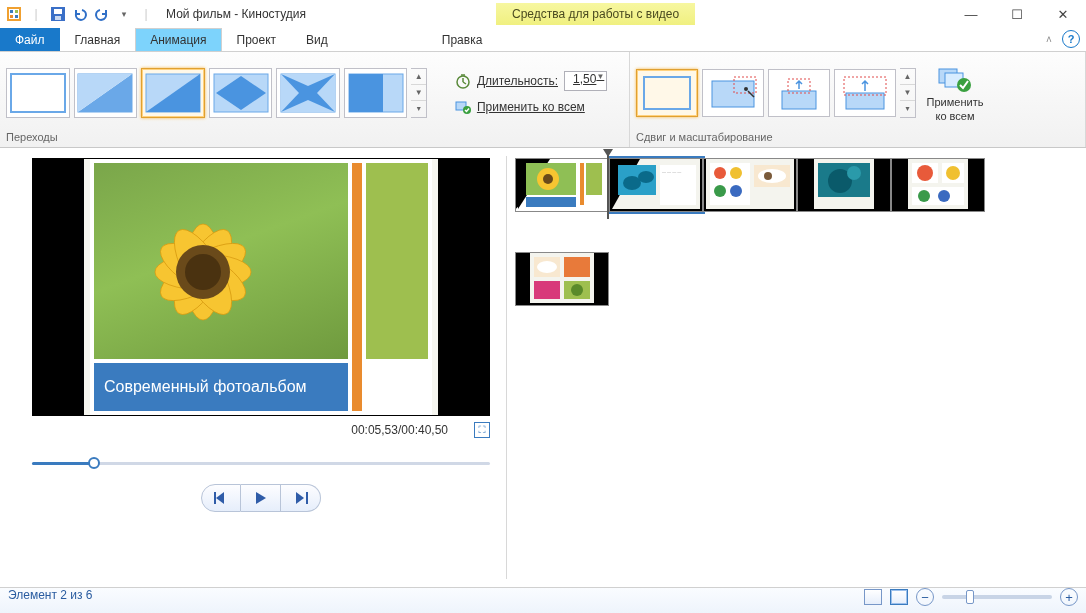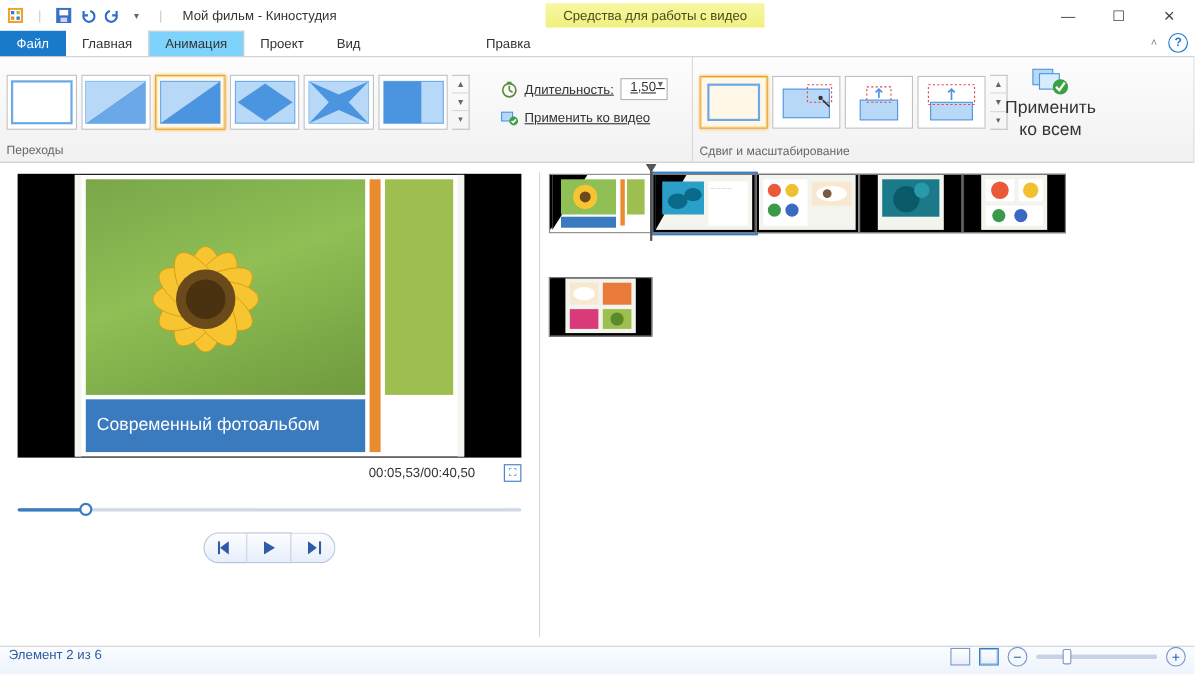--- a/index.html
+++ b/index.html
@@ -33,25 +33,25 @@
 .trans-thumb svg{width:58px;height:42px;}
 .gal-scroll{ width:16px; height:50px; border:1px solid #c0c0c8; border-left:none; display:flex; flex-direction:column;}
 .gal-scroll div{flex:1;display:flex;align-items:center;justify-content:center;font-size:8px;color:#666;border-bottom:1px solid #d8d8d8;}
 .gal-scroll div:last-child{border-bottom:none;}
 .mini-row{display:flex;align-items:center;gap:6px;font-size:12px;color:#333;margin:3px 16px;text-decoration:underline;}
 .mini-row .ic{width:16px;height:16px;display:flex;align-items:center;justify-content:center;}
 .dur-input{width:43px;height:20px;border:1px solid #b0b0b8;background:#fff;font-size:12px;padding:0 8px;display:flex;align-items:flex-start;justify-content:space-between;}
 .dur-input .caret{font-size:8px;color:#666;}
 .panzoom-thumb{width:62px;height:48px;border:1px solid #c0c0c8;background:#fff;display:flex;align-items:center;justify-content:center;position:relative;}
 .panzoom-thumb.sel{border:1px solid #e0a030;box-shadow:inset 0 0 0 1px #ffd27f,0 0 3px #f7b84a;background:#fff8e8;}
-.big-btn{width:70px;display:flex;flex-direction:column;align-items:center;justify-content:center;gap:2px;font-size:16px;color:#333;padding:2px 4px;}
+.big-btn{width:70px;display:flex;flex-direction:column;align-items:center;justify-content:center;gap:2px;font-size:11px;color:#333;padding:2px 4px;}
 .big-btn .bic{width:34px;height:30px;display:flex;align-items:center;justify-content:center;}
 
 
-.main{ flex:1; display:flex; overflow:hidden;}
+.main{ flex:1; display:flex; overflow:hidden;margin-left:16px;}
 .preview-pane{ width:490px; display:flex; flex-direction:column; align-items:center; padding:10px 14px 4px; }
 .preview-box{ width:458px; height:258px; background:#000; display:flex; align-items:center; justify-content:center;}
 .slide{ width:354px; height:256px; background:#fff; position:relative; border-left:6px solid #f6f6f0; border-right:6px solid #f6f6f0;}
 .slide-img{ position:absolute; left:4px; top:4px; width:254px; height:196px; background:linear-gradient(160deg,#7aa64a 0%,#8fbf55 45%,#6f9a3e 100%);}
 .sunflower{position:absolute;left:34px;top:34px;width:150px;height:150px;}
 .slide-stripe{position:absolute;left:262px;top:4px;width:10px;height:248px;background:#e98b2e;}
 .slide-side{position:absolute;left:276px;top:4px;width:62px;height:196px;background:#9ebf4f;}
 .slide-caption{position:absolute;left:4px;bottom:4px;width:254px;height:48px;background:#3a7bbf;color:#fff;display:flex;align-items:center;padding:0 10px;font-size:16px;}
 .time-row{ width:458px; display:flex; justify-content:flex-end; align-items:center; gap:26px; font-size:12px; color:#333; margin-top:6px;}
 .time-row .full{width:16px;height:16px;border:1px solid #3a7bbf;color:#3a7bbf;display:flex;align-items:center;justify-content:center;font-size:10px;}
@@ -208,21 +208,21 @@
           </div>
         </div>
         <div class="mini-row">
           <span class="ic">
             <svg width="16" height="16">
                 <rect x="1" y="3" width="10" height="8" fill="#b8d8f8" stroke="#4a94e0"></rect>
                 <circle cx="12" cy="11" r="4" fill="#3aa040"></circle>
                 <path d="M10 11 L11.5 12.5 L14 9.5" stroke="#fff" stroke-width="1.5" fill="none"></path>
               </svg>
           </span>
-          <span>Применить ко видео</span>
+          <span>Применить ко всем</span>
         </div>
       </div>
     </div>
     <div class="group-label">Переходы</div>
   </div>
 
   <div class="group" style="flex:1">
     <div class="group-body">
       <div class="panzoom-thumb sel">
         <svg width="54" height="40">

